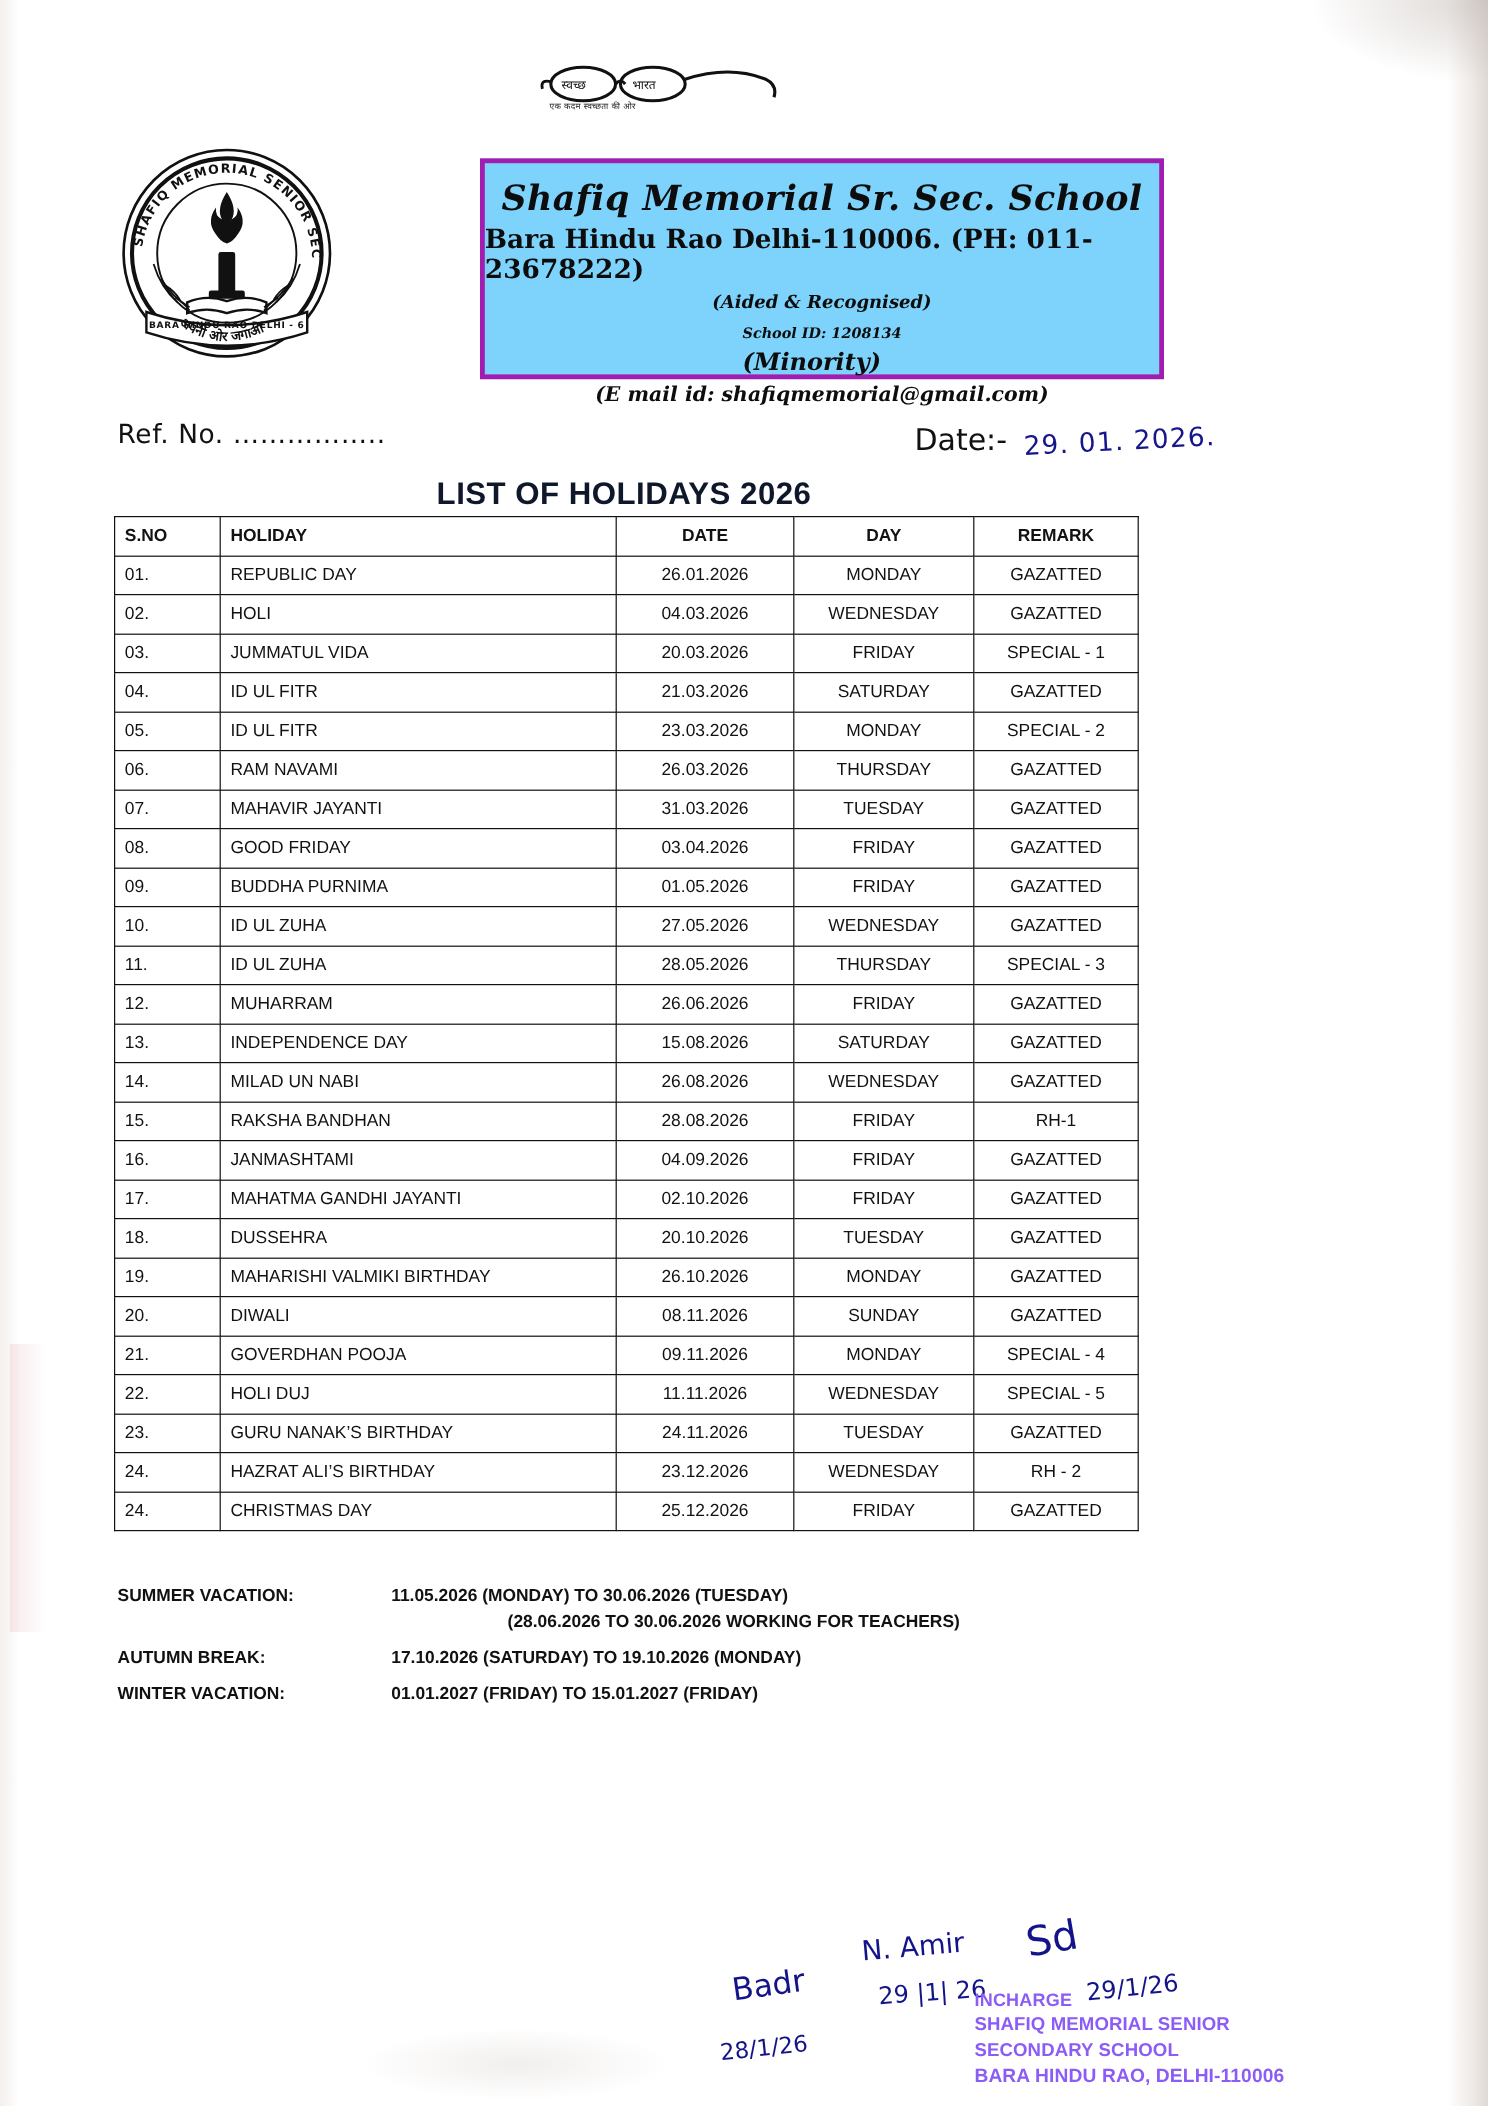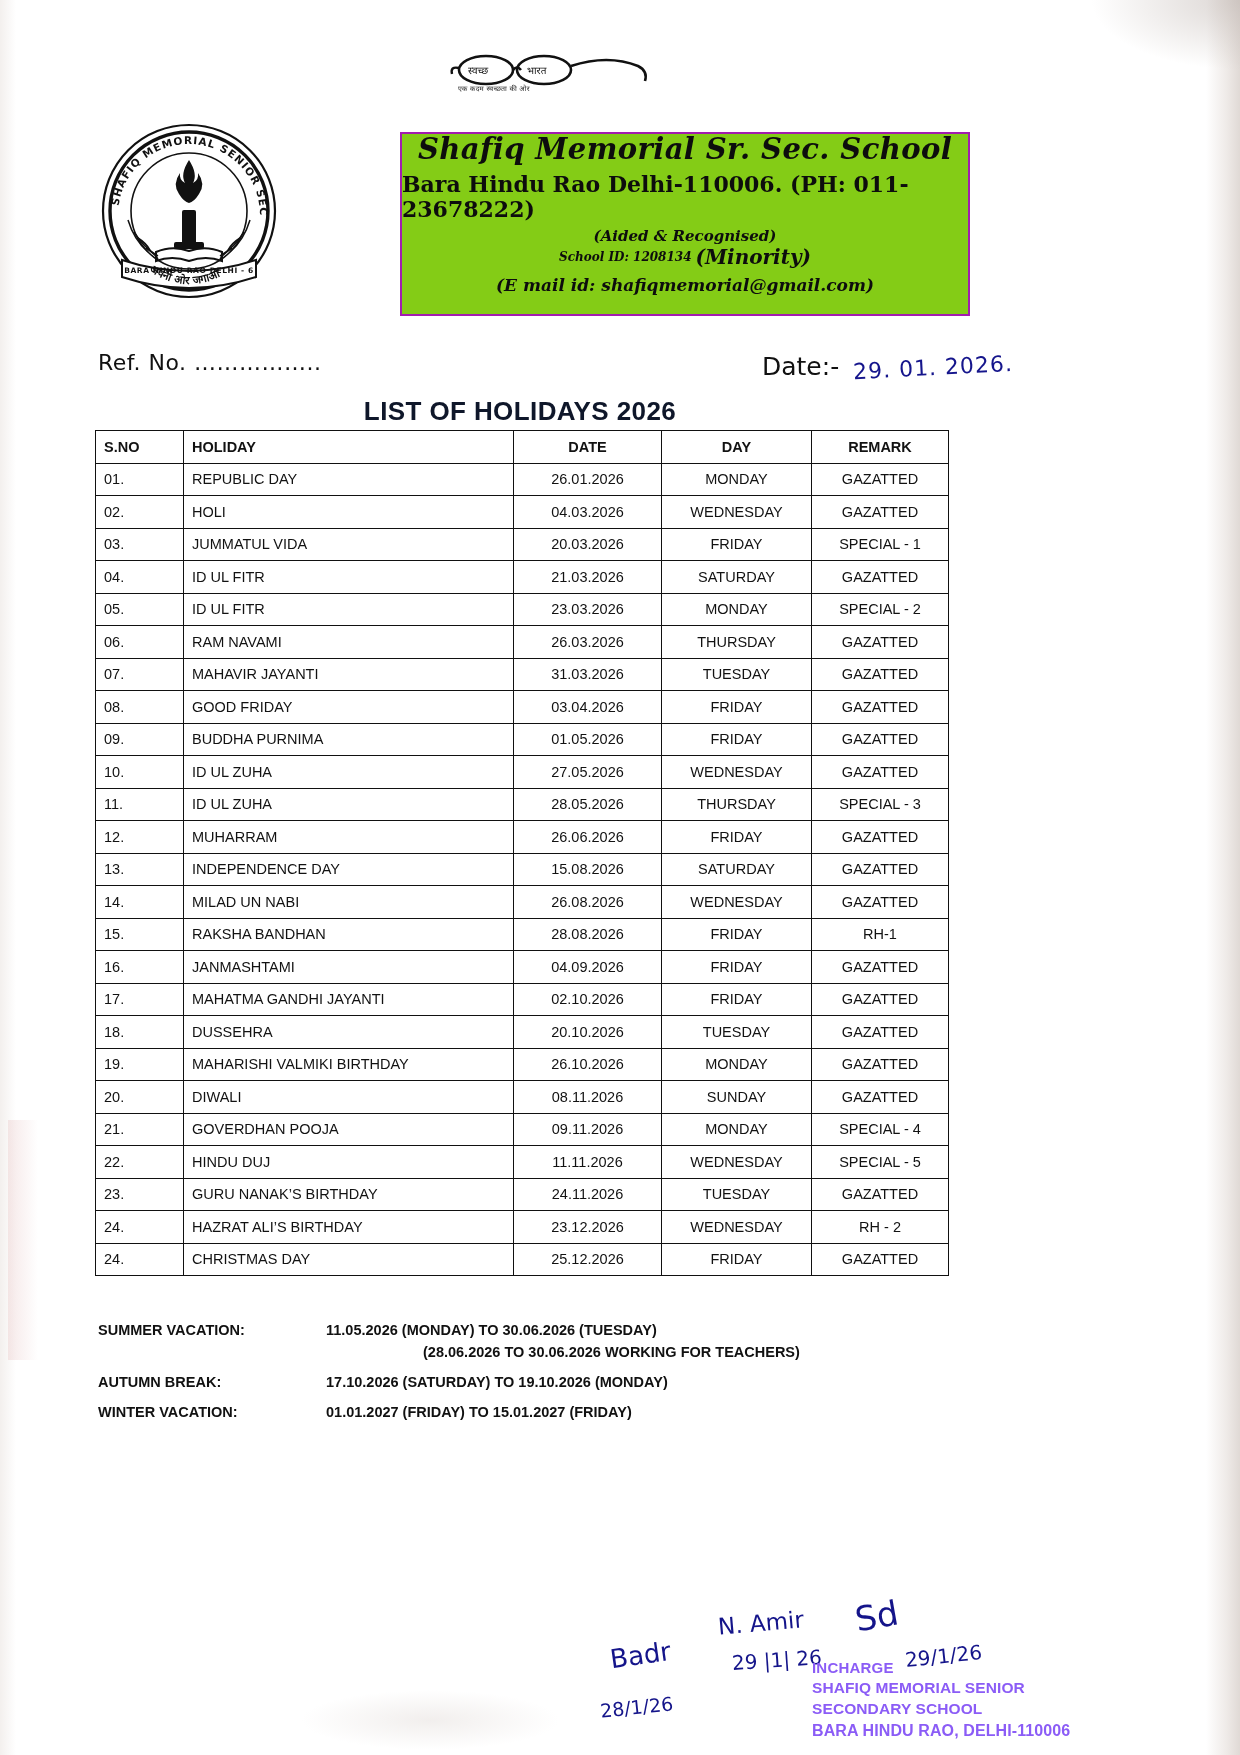--- a/index.html
+++ b/index.html
@@ -30,36 +30,37 @@
   .swachh { position:absolute; left:448px; top:52px; width:210px; height:56px; }
   .swachh .sb-text { position:absolute; left:10px; top:32px; font-size:7px; letter-spacing:.2px;
     font-family:"DejaVu Sans", sans-serif; color:#1a1a1a; white-space:nowrap; }
 
   
   .emblem { position:absolute; left:98px; top:120px; width:182px; height:182px; }
 
   
   .header-box {
     position:absolute; left:400px; top:132px; width:570px; height:184px;
-    border:2px solid #a21caf; background:#84cc16;
+    border:4px solid #a21caf; background:#7dd3fc;
     display:flex; flex-direction:column; align-items:center; justify-content:flex-start;
+    padding-top:14px;
   }
   .sch-name {
     font-family:"DejaVu Serif", serif; font-style:italic; font-weight:bold;
     font-size:29px; letter-spacing:.4px; color:#0d0d0d; line-height:1.1;
   }
   .sch-addr {
     font-family:"DejaVu Serif", serif; font-weight:bold;
     font-size:22px; color:#0d0d0d; margin-top:6px; line-height:1.15;
   }
   .sch-aided {
     font-family:"DejaVu Serif", serif; font-style:italic; font-weight:bold;
     font-size:15px; color:#0d0d0d; margin-top:5px;
   }
-  .sch-idrow { display:flex; align-items:center; gap:4px; }
+  .sch-idrow { margin-top:10px; display:flex; align-items:flex-start; gap:4px;flex-direction:column; }
   .sch-id {
     font-family:"DejaVu Serif", serif; font-style:italic; font-weight:bold;
     font-size:12px; color:#0d0d0d;
   }
   .sch-minority {
     font-family:"DejaVu Serif", serif; font-style:italic; font-weight:bold;
     font-size:20px; color:#0d0d0d;
   }
   .sch-email {
     font-family:"DejaVu Serif", serif; font-style:italic; font-weight:bold;
@@ -387,21 +388,21 @@
           </tr>
           <tr>
             <td class="sno">21.</td>
             <td class="hol">GOVERDHAN POOJA</td>
             <td class="dt">09.11.2026</td>
             <td class="dy">MONDAY</td>
             <td class="rm">SPECIAL - 4</td>
           </tr>
           <tr>
             <td class="sno">22.</td>
-            <td class="hol">HINDU DUJ</td>
+            <td class="hol">HOLI DUJ</td>
             <td class="dt">11.11.2026</td>
             <td class="dy">WEDNESDAY</td>
             <td class="rm">SPECIAL -  5</td>
           </tr>
           <tr>
             <td class="sno">23.</td>
             <td class="hol">GURU NANAK’S BIRTHDAY</td>
             <td class="dt">24.11.2026</td>
             <td class="dy">TUESDAY</td>
             <td class="rm">GAZATTED</td>

